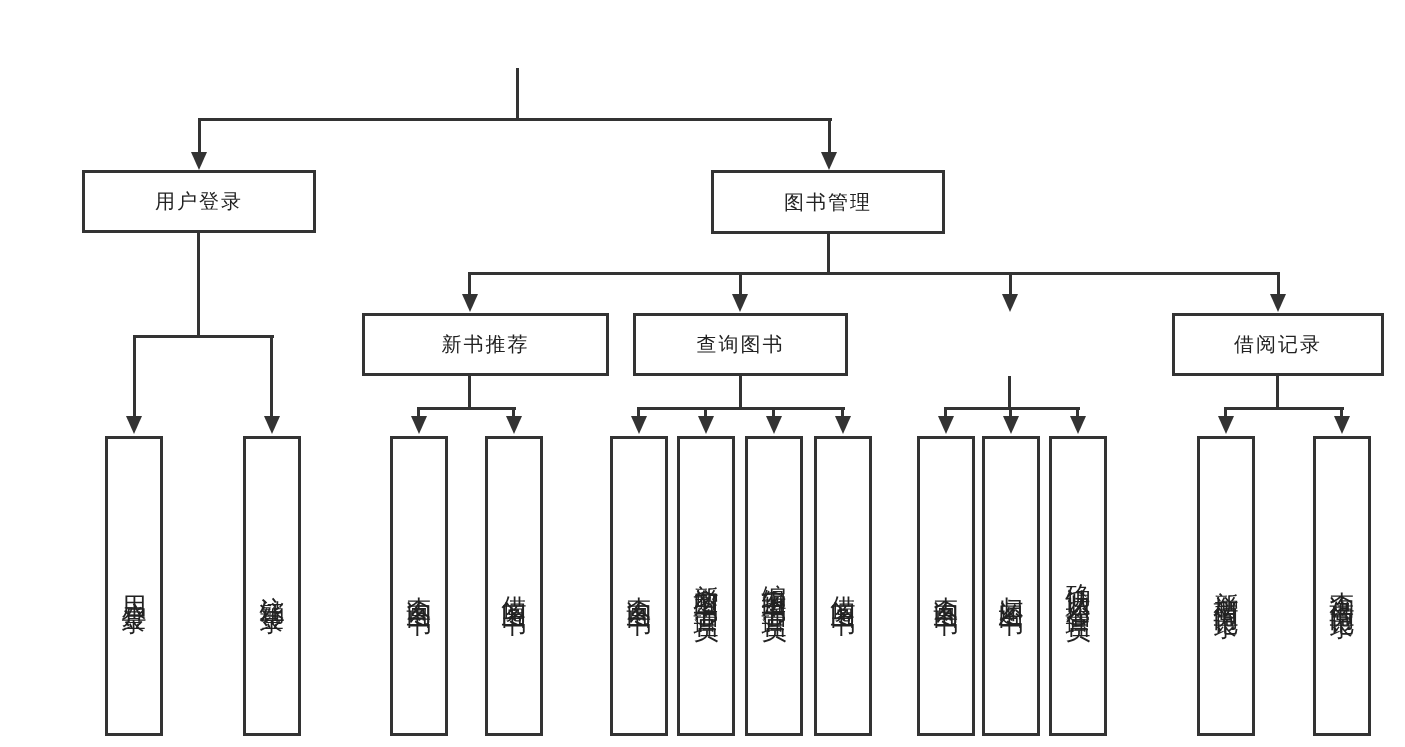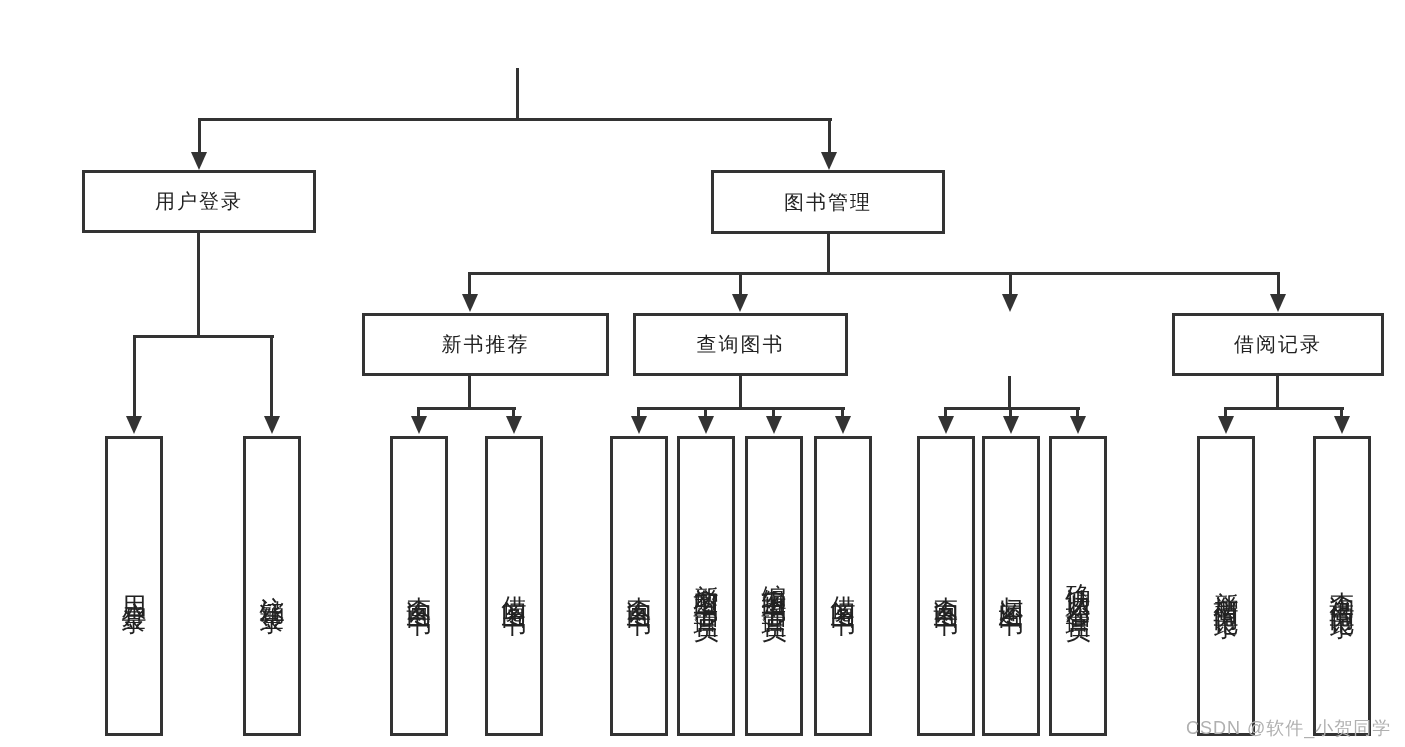--- a/index.html
+++ b/index.html
@@ -150,14 +150,13 @@
   <div class="box leaf" style="left:1049px">
     <span class="vtext">确认归还（管理员）</span>
   </div>
   <div class="box leaf" style="left:1197px">
     <span class="vtext">新增借阅记录</span>
   </div>
   <div class="box leaf" style="left:1313px">
     <span class="vtext">查询借阅记录</span>
   </div>
 
-  <div class="watermark">CSDN @软件_小贺同学</div>
 </div>
 
 </body></html>

